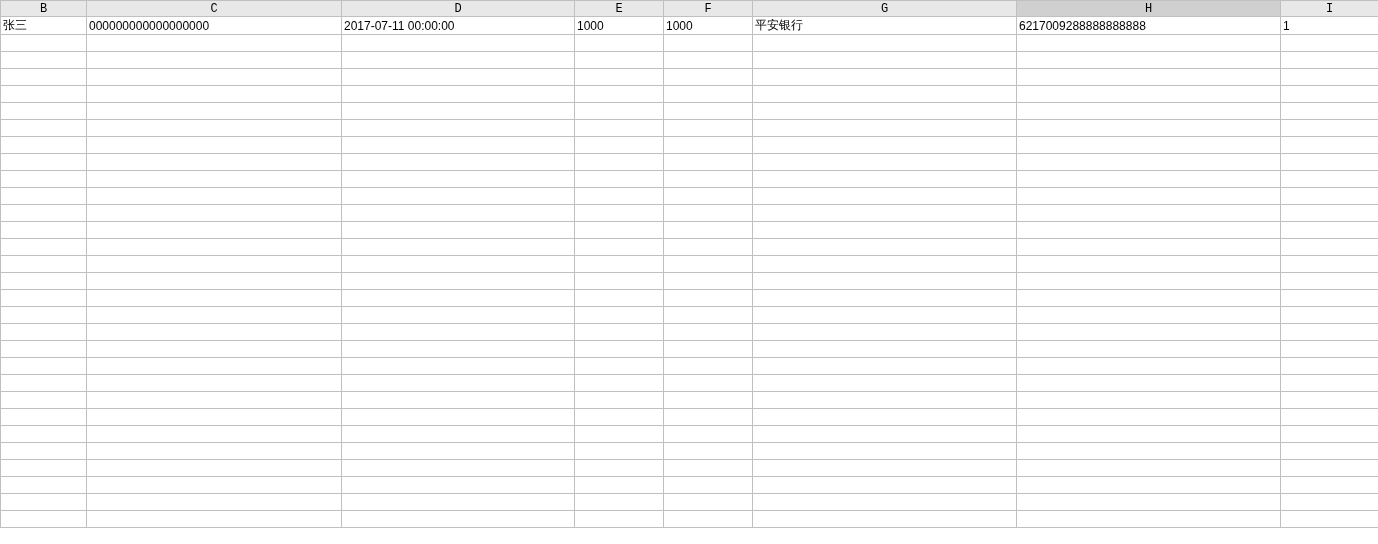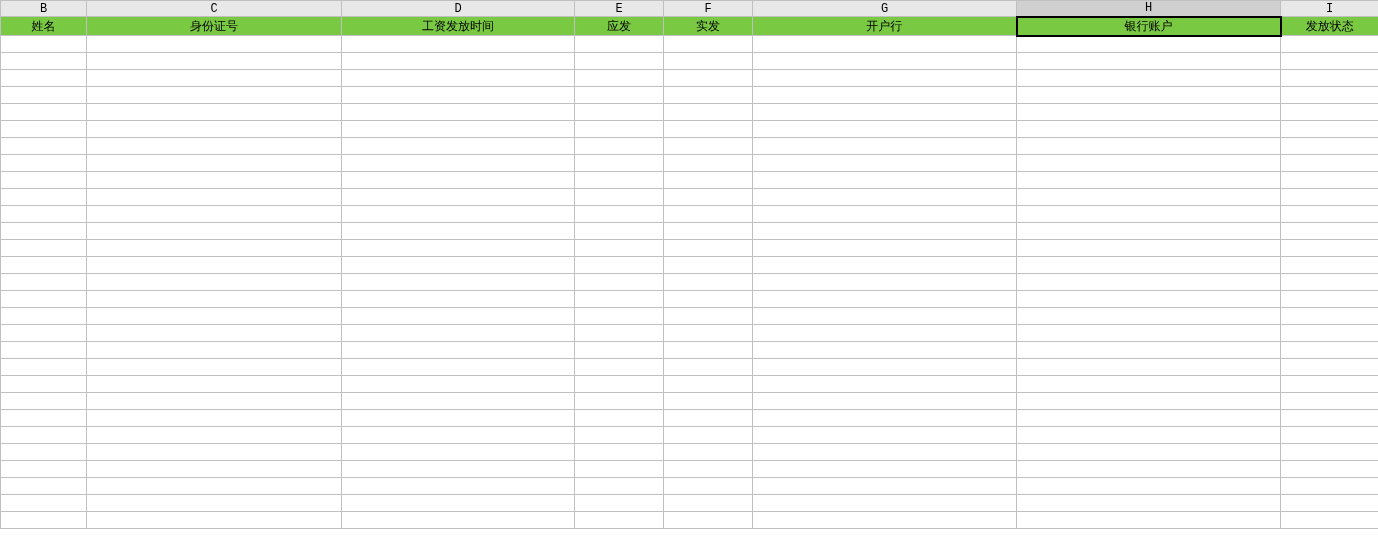--- a/index.html
+++ b/index.html
@@ -74,29 +74,29 @@
       <tr class="col-letter-row">
         <td>B</td>
         <td>C</td>
         <td>D</td>
         <td>E</td>
         <td>F</td>
         <td>G</td>
         <td class="selected-col-letter">H</td>
         <td>I</td>
       </tr>
-      <tr class="header-row">
-        <td>姓名</td>
-        <td>身份证号</td>
-        <td>工资发放时间</td>
-        <td>应发</td>
-        <td>实发</td>
-        <td>开户行</td>
-        <td class="selected-header">银行账户</td>
-        <td>发放状态</td>
+      <tr class="data-row">
+        <td>张三</td>
+        <td>000000000000000000</td>
+        <td>2017-07-11 00:00:00</td>
+        <td>1000</td>
+        <td>1000</td>
+        <td>平安银行</td>
+        <td>6217009288888888888</td>
+        <td>1</td>
       </tr>
       <tr class="data-row">
         <td></td>
         <td></td>
         <td></td>
         <td></td>
         <td></td>
         <td></td>
         <td></td>
         <td></td>

